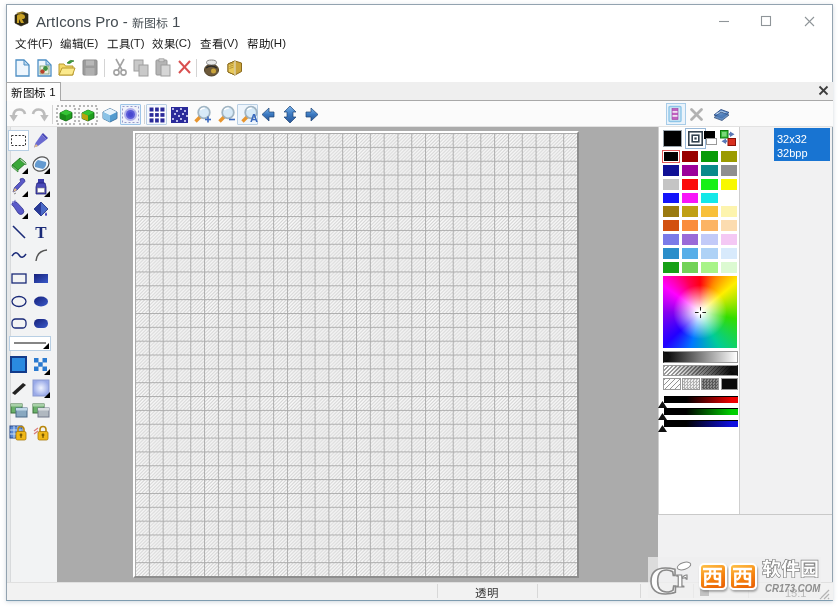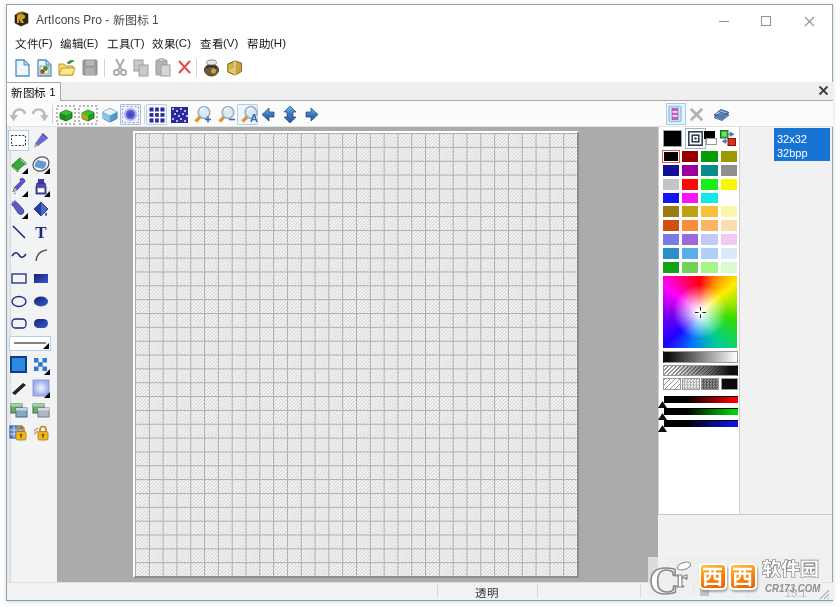--- a/index.html
+++ b/index.html
@@ -40,21 +40,21 @@
     <div id="win"></div>
     <div class="abs" style="left:7px;top:127px;width:50px;height:455px;background:#f2f3f4"></div>
     <div class="abs" style="left:7px;top:127px;width:4px;height:455px;background:#e7e9ea;border-right:1px solid #d8dadc"></div>
     <div class="abs" style="left:57px;top:127px;width:601px;height:455px;background:#ababab"></div>
     <div class="abs" style="left:7px;top:101px;width:826px;height:26px;background:#fbfbfb;border-bottom:1px solid #e2e2e2"></div>
     <svg class="abs" style="left:13px;top:10px" width="17" height="17" viewBox="0 0 17 17">
 <path d="M2 5 L10 2 L15 4 L15 13 L8 16 L2 13 Z" fill="#2e2812" stroke="#1c180a" stroke-width="0.6"></path>
 <path d="M4 6 Q4 4 8 4 Q12 4 12 7 Q12 9 9 9 L11 13 L8 13 L6 9 L6 13 L4 13 Z" fill="#c9a227"></path>
 <path d="M3 3 L9 1.5 L12 2.5 L6 4.5 Z" fill="#8a701e"></path>
 </svg>
-    <div class="abs" style="left:36px;top:13px;font-size:12px;color:#444c52">ArtIcons Pro - <svg class="cj" width="12" height="12" viewBox="0 0 1000 1000" style="vertical-align:-2px">
+    <div class="abs" style="left:36px;top:13px;font-size:15px;color:#444c52">ArtIcons Pro - <svg class="cj" width="12" height="12" viewBox="0 0 1000 1000" style="vertical-align:-2px">
         <use href="#r65b0" fill="#444c52"></use>
       </svg><svg class="cj" width="12" height="12" viewBox="0 0 1000 1000" style="vertical-align:-2px">
         <use href="#r56fe" fill="#444c52"></use>
       </svg><svg class="cj" width="12" height="12" viewBox="0 0 1000 1000" style="vertical-align:-2px">
         <use href="#r6807" fill="#444c52"></use>
       </svg> 1</div>
     <svg class="abs" style="left:714px;top:12px" width="110" height="18" viewBox="0 0 110 18">
 <g stroke="#8f9599" stroke-width="1.1" fill="none">
 <line x1="5" y1="9.5" x2="15" y2="9.5"></line>
 <rect x="47.5" y="4.5" width="9" height="9"></rect>

